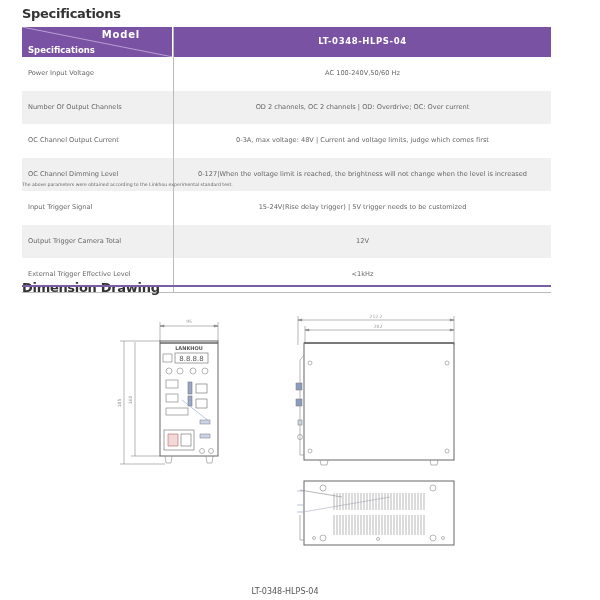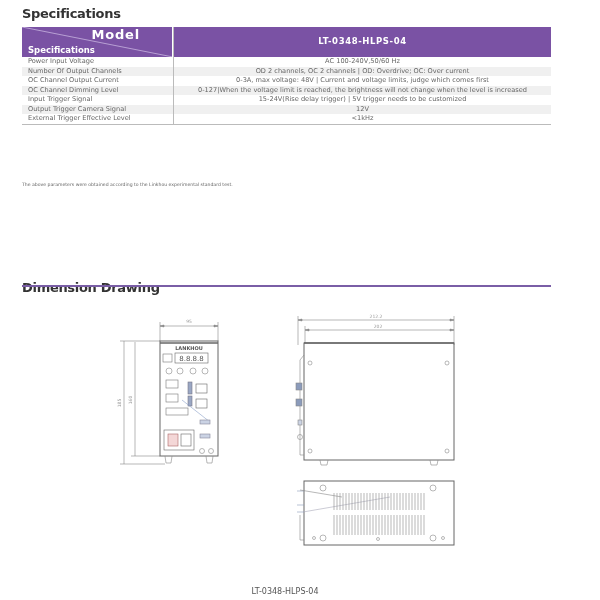--- a/index.html
+++ b/index.html
@@ -1,29 +1,29 @@
 <!DOCTYPE html>
 <html><head>
 <meta charset="utf-8">
 <style>
   * { box-sizing: border-box; margin: 0; padding: 0; }
   body { width: 600px; height: 600px; background: #ffffff; font-family: "DejaVu Sans", sans-serif; color: #555; position: relative; overflow: hidden; }
   .h2 { position: absolute; left: 22px; font-size: 13px; color: #333; font-weight: bold; letter-spacing: -0.3px; }
   #spec-title { top: 6px; }
   table.spec { position: absolute; left: 22px; top: 27px; width: 529px; border-collapse: collapse; font-size: 6.6px; }
-  table.spec td { height: 9.5px; line-height: 9.5px; padding: 0 6px; color: #666; white-space: nowrap; overflow: hidden; }
+  table.spec td { height: 9.5px; line-height: 9.5px; padding: 12px 6px; color: #666; white-space: nowrap; overflow: hidden; }
   table.spec td.k { width: 151px; border-right: 1px solid #bbb; }
   table.spec td.v { text-align: center; }
   table.spec tr.row:nth-child(odd) td { background: #f0f0f0; }
   table.spec tr.row:nth-child(even) td { background: #ffffff; }
   table.spec tr.row:last-child td { border-bottom: 1px solid #bbb; }
   table.spec tr.hdr td { background: #7a52a4; color: #fff; height: 30px; position: relative; padding: 0; }
   .hdr-diag { position: relative; width: 151px; height: 30px; overflow: hidden; border-right: 1px solid #fff; }
   .hdr-diag svg { position: absolute; left: 0; top: 0; }
-  .hdr-model { position: absolute; right: 32px; top: 3px; font-size: 13px; font-weight: bold; letter-spacing: 0.8px; }
+  .hdr-model { position: absolute; right: 32px; top: 3px; font-size: 10px; font-weight: bold; letter-spacing: 0.8px; }
   .hdr-spec { position: absolute; left: 6px; bottom: 2px; font-size: 8.5px; font-weight: bold; }
   .hdr-val { text-align: center; font-size: 8.5px; font-weight: bold; letter-spacing: 0.6px; }
   .note { position: absolute; left: 22px; top: 182px; font-size: 4.6px; color: #666; }
   #dim-title { top: 263px; margin-top: 17px; }
   .dim-line { position: absolute; left: 22px; top: 285px; width: 529px; height: 2px; background: #7a5ea6; }
   .drawing { position: absolute; left: 0; top: 0; }
   .caption { position: absolute; left: 0; width: 600px; top: 587px; text-align: center; font-size: 8px; color: #555; padding-right: 30px; }
 </style>
 </head>
 <body>
@@ -58,21 +58,21 @@
       </tr>
   <tr class="row">
         <td class="k">OC Channel Dimming Level</td>
         <td class="v">0-127|When the voltage limit is reached, the brightness will not change when the level is increased</td>
       </tr>
   <tr class="row">
         <td class="k">Input Trigger Signal</td>
         <td class="v">15-24V(Rise delay trigger)  |  5V trigger needs to be customized</td>
       </tr>
   <tr class="row">
-        <td class="k">Output Trigger Camera Signal</td>
+        <td class="k">Output Trigger Camera Total</td>
         <td class="v">12V</td>
       </tr>
   <tr class="row">
         <td class="k">External Trigger Effective Level</td>
         <td class="v">&lt;1kHz</td>
       </tr>
 </tbody>
   </table>
 
 <div class="note">The above parameters were obtained according to the Linkhou experimental standard test.</div>

